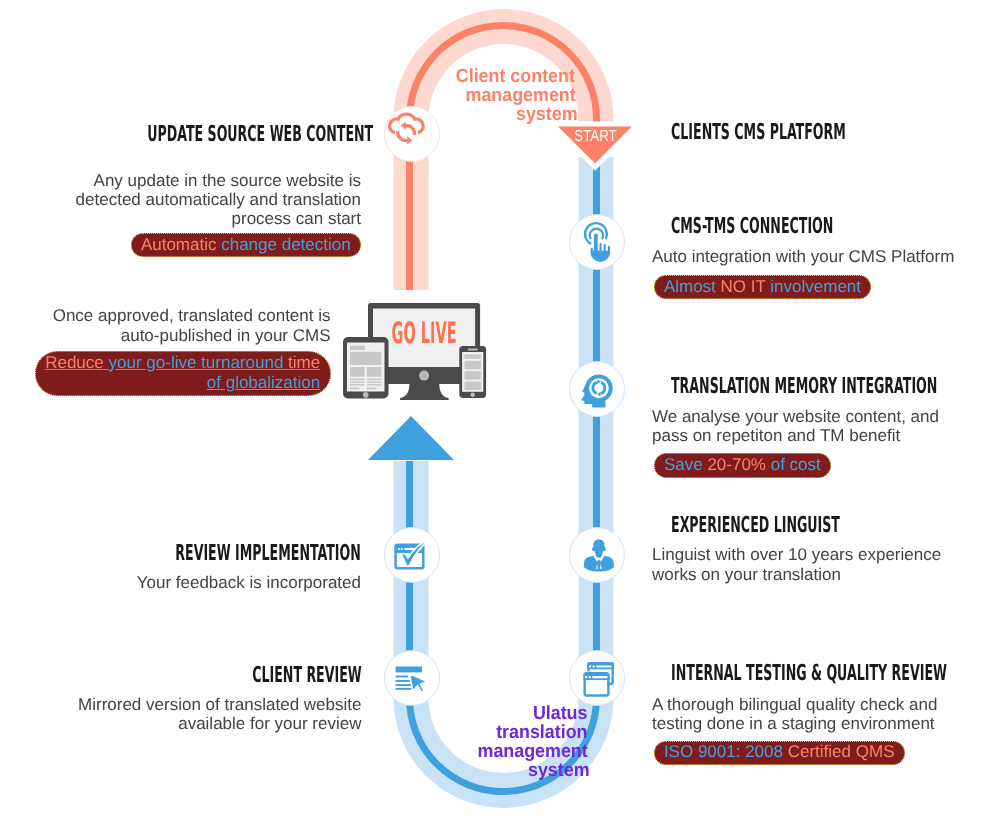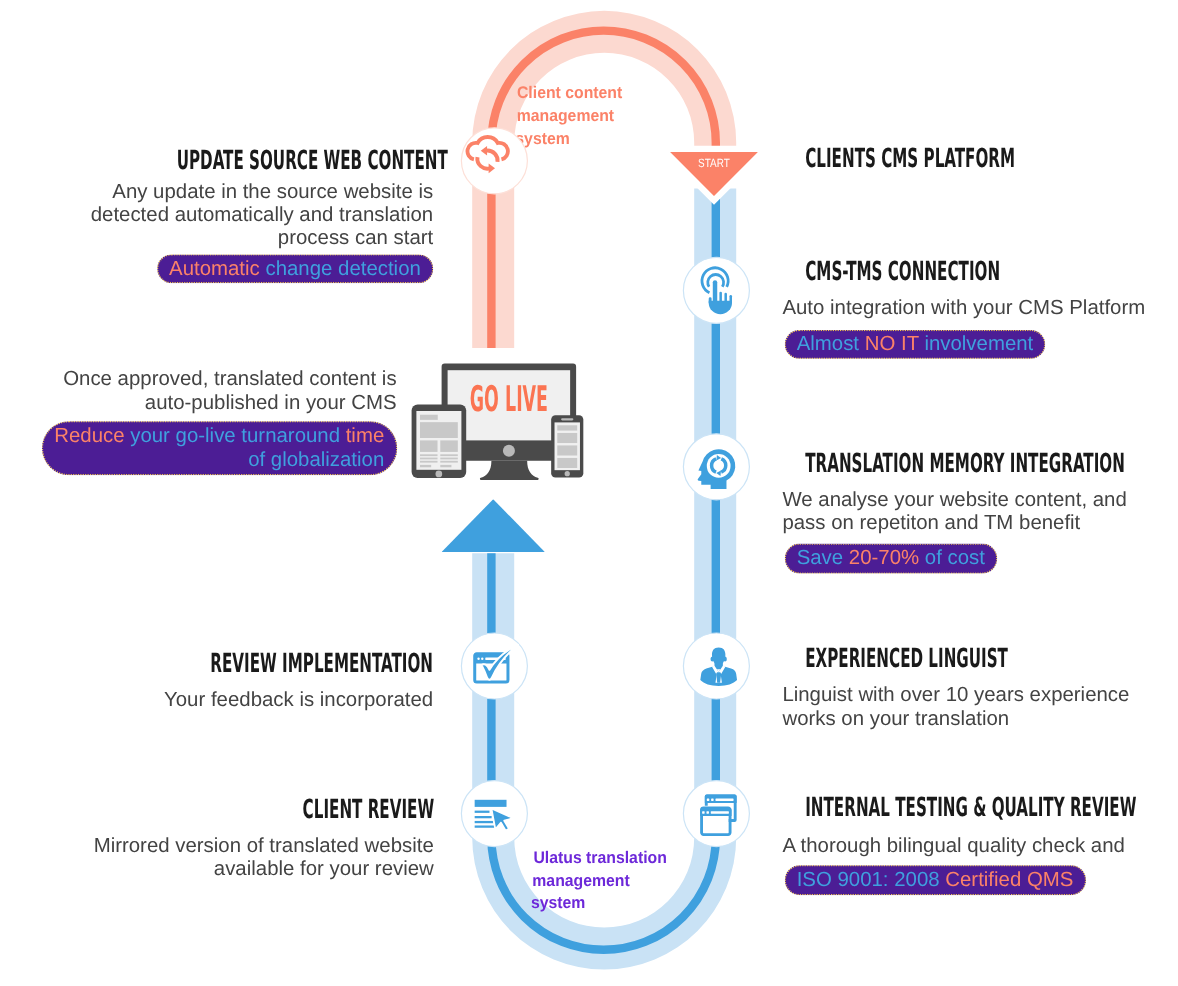--- a/index.html
+++ b/index.html
@@ -22,33 +22,33 @@
   .blk.r{text-align:left;}
   .blk.r .pill{margin-left:1.6px;}
   .blk.l .pill{margin-right:0px;}
   .blk.l{text-align:right;}
   .hd{color:#1a1a1a;font-family:"DejaVu Sans Condensed","DejaVu Sans",sans-serif;font-weight:bold;
       font-size:22px;line-height:22px;white-space:nowrap;padding-left:19px;}
   .hd > span{display:inline-block;transform:scaleX(0.638);}
   .blk.r .hd > span{transform-origin:left center;}
   .blk.l .hd > span{transform-origin:right center;}
   .bd{color:#434343;font-size:17px;line-height:19.3px;}
-  .pill{display:inline-block;border:1px dotted #eec44e;background:#4c1d95;border-radius:999px;
+  .pill{display:inline-block;border:1px dotted #eec44e;background:#7f1d1d;border-radius:999px;
         font-size:17px;line-height:20.5px;color:#3fa0de;box-sizing:border-box;
         padding:0.9px 9.3px;}
   .pill b{font-weight:normal;color:#fb8268;}
 
   
   .startarrow{position:absolute;}
   .startarrow .lbl{position:absolute;left:0;top:10.6px;width:100%;text-align:center;color:#fff;
-      font-size:10px;line-height:14.5px;}
+      font-size:16px;line-height:14.5px;}
   .startarrow .lbl > span{display:inline-block;transform:scaleX(0.83);}
 
   
-  .looptext{position:absolute;text-align:left;font-weight:bold;font-size:14px;line-height:18.9px;}
+  .looptext{position:absolute;text-align:right;font-weight:bold;font-size:19px;line-height:18.9px;}
   .looptext span{display:inline-block;transform:scaleX(0.94);}
   .looptext.red{color:#fb8268;}
   .looptext.blue{color:#6d28d9;}
 
   .devices{position:absolute;}
 </style>
 </head>
 <body>
 
 <div id="stage">
@@ -248,40 +248,40 @@
     <div class="bd" style="margin-top:9.4px;"><span>Auto integration with your CMS Platform</span></div>
     <div class="pill" style="margin-top:8.2px;"><span>Almost </span><b>NO IT</b><span> involvement</span></div>
   </div>
 
   <div class="blk r" style="left:652px;top:376px;">
     <div class="hd"><span>TRANSLATION MEMORY INTEGRATION</span></div>
     <div class="bd" style="margin-top:9.2px;"><span class="l1">We analyse your website content, and</span><br><span class="l2">pass on repetiton and TM benefit</span></div>
     <div class="pill" style="margin-top:7.6px;"><span>Save </span><b>20-70%</b><span> of cost</span></div>
   </div>
 
-  <div class="blk r" style="left:652px;top:539px;">
+  <div class="blk r" style="left:652px;top:515px;">
     <div class="hd"><span>EXPERIENCED LINGUIST</span></div>
     <div class="bd" style="margin-top:8.3px;"><span class="l1">Linguist with over 10 years experience</span><br><span class="l2">works on your translation</span></div>
   </div>
 
   <div class="blk r" style="left:652px;top:663px;">
     <div class="hd"><span>INTERNAL TESTING &amp; QUALITY REVIEW</span></div>
-    <div class="bd" style="margin-top:9.7px;"><span class="l1">A thorough bilingual quality check and</span><br></div>
+    <div class="bd" style="margin-top:9.7px;"><span class="l1">A thorough bilingual quality check and</span><br><span class="l2">testing done in a staging environment</span></div>
     <div class="pill" style="margin-top:7.3px;"><span>ISO 9001: 2008 </span><b>Certified QMS</b></div>
   </div>
 
   <div class="blk l" style="left:0px;top:123.8px;width:361px;">
     <div class="hd"><span>UPDATE SOURCE WEB CONTENT</span></div>
-    <div class="bd" style="margin-top:4px;"><span class="l1">Any update in the source website is</span><br><span class="l2">detected automatically and translation</span><br><span class="l3">process can start</span></div>
+    <div class="bd" style="margin-top:25px;"><span class="l1">Any update in the source website is</span><br><span class="l2">detected automatically and translation</span><br><span class="l3">process can start</span></div>
     <div class="pill" style="margin-top:4.4px;"><b>Automatic</b><span> change detection</span></div>
   </div>
 
   <div class="blk l" style="left:0px;top:306.3px;width:330.5px;">
     <div class="bd" style="margin-top:0;"><span class="l1">Once approved, translated content is</span><br><span class="l2">auto-published in your CMS</span></div>
-    <div class="pill" style="margin-top:6.1px;text-align:right;"><b>Reduce</b><span> your go-live turnaround </span><b>time</b><br><span>of globalization</span></div>
+    <div class="pill" style="margin-top:6.1px;text-align:right;text-decoration:underline;"><b>Reduce</b><span> your go-live turnaround </span><b>time</b><br><span>of globalization</span></div>
   </div>
 
   <div class="blk l" style="left:0px;top:542.5px;width:361px;">
     <div class="hd"><span>REVIEW IMPLEMENTATION</span></div>
     <div class="bd" style="margin-top:8.2px;"><span>Your feedback is incorporated</span></div>
   </div>
 
   <div class="blk l" style="left:0px;top:664.6px;width:361.5px;">
     <div class="hd"><span>CLIENT REVIEW</span></div>
     <div class="bd" style="margin-top:8.1px;"><span class="l1">Mirrored version of translated website</span><br><span class="l2">available for your review</span></div>

